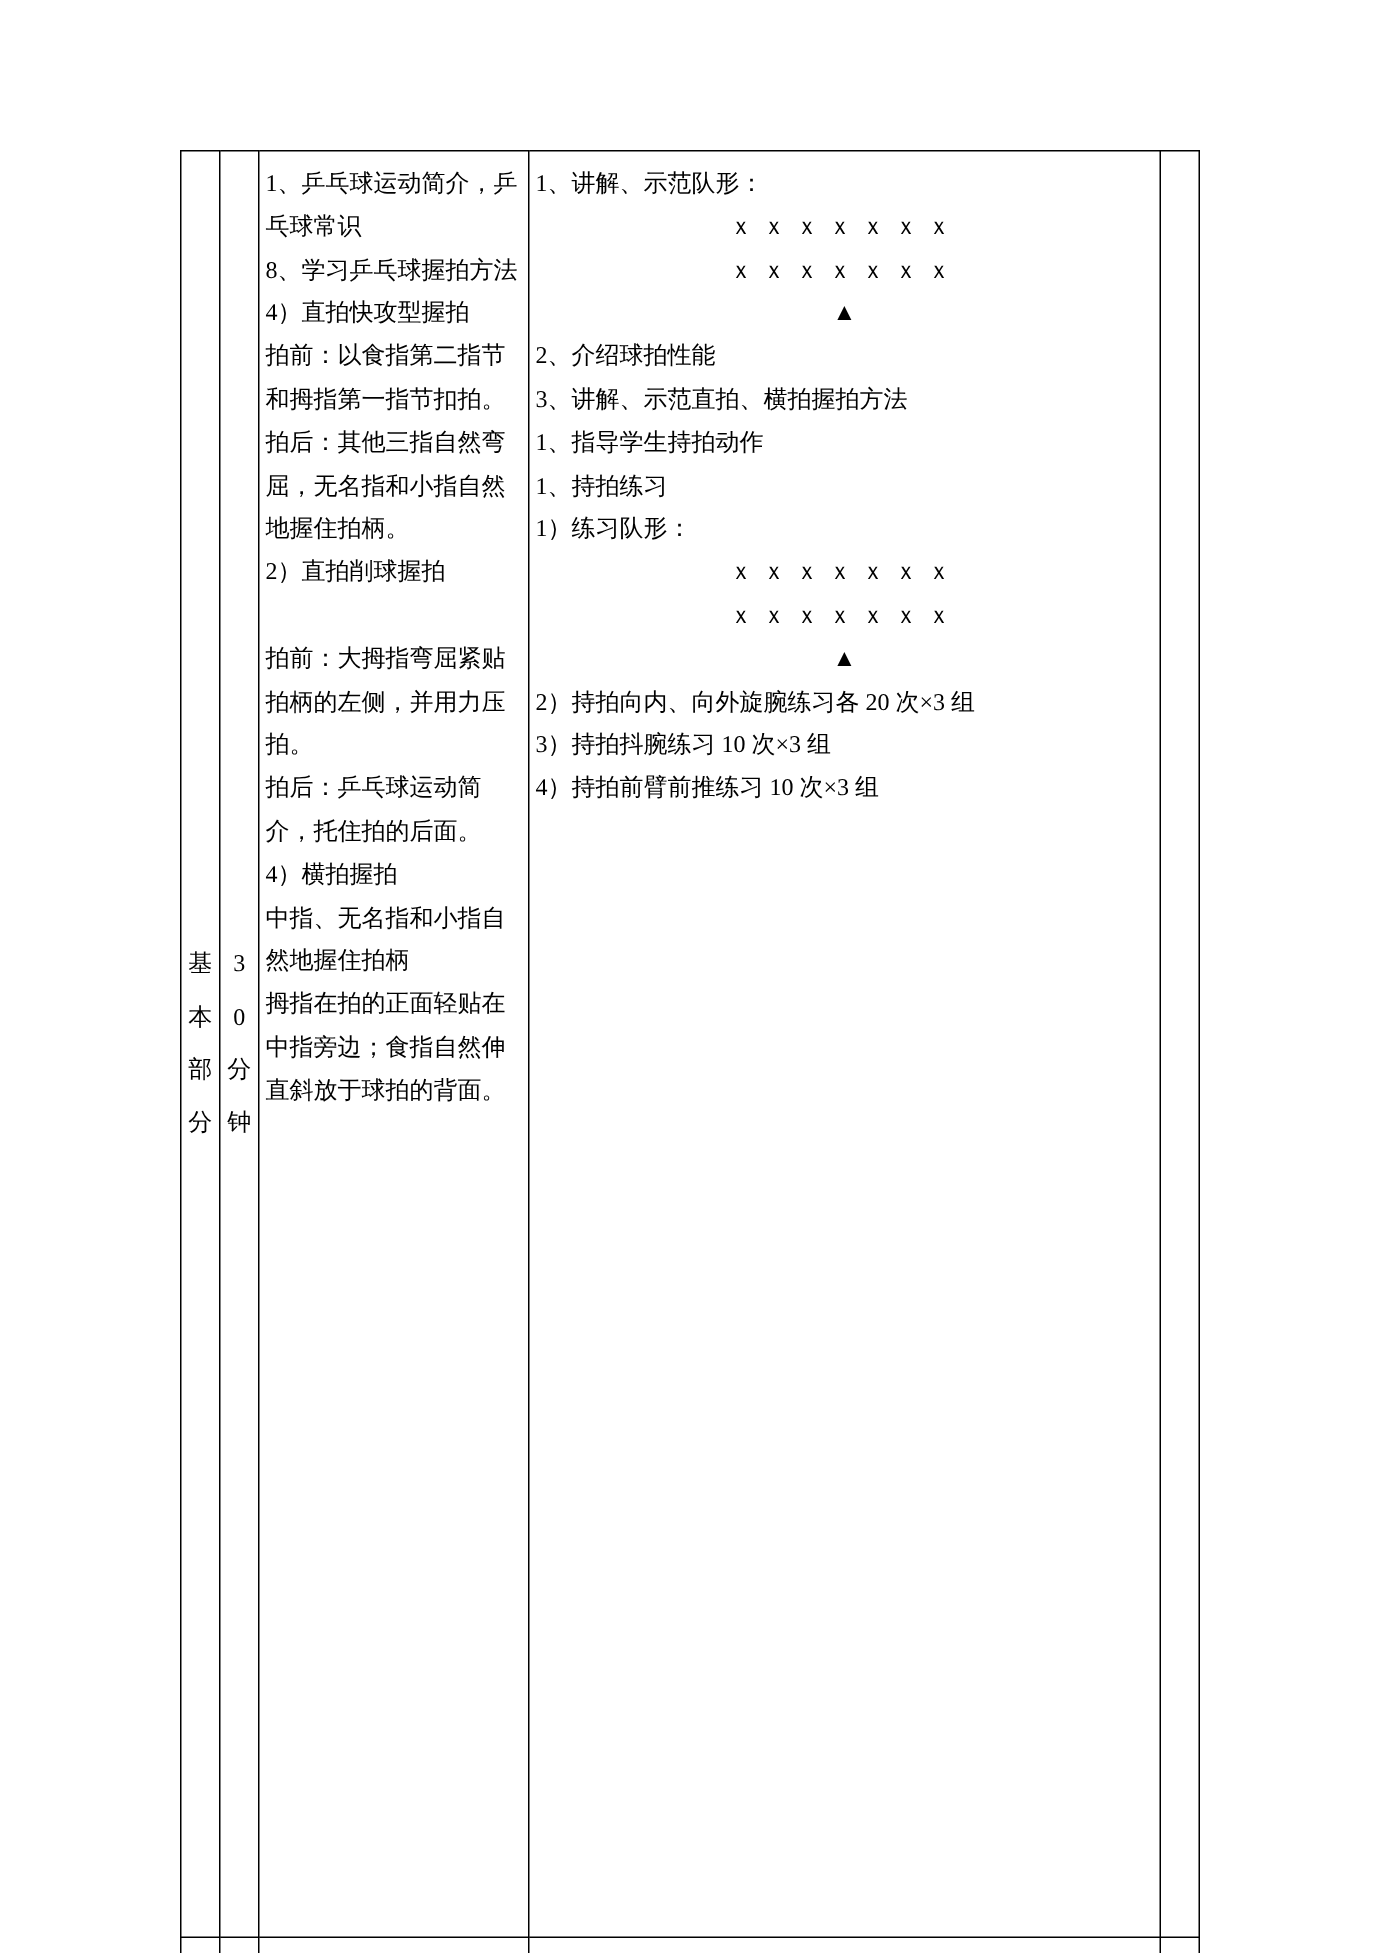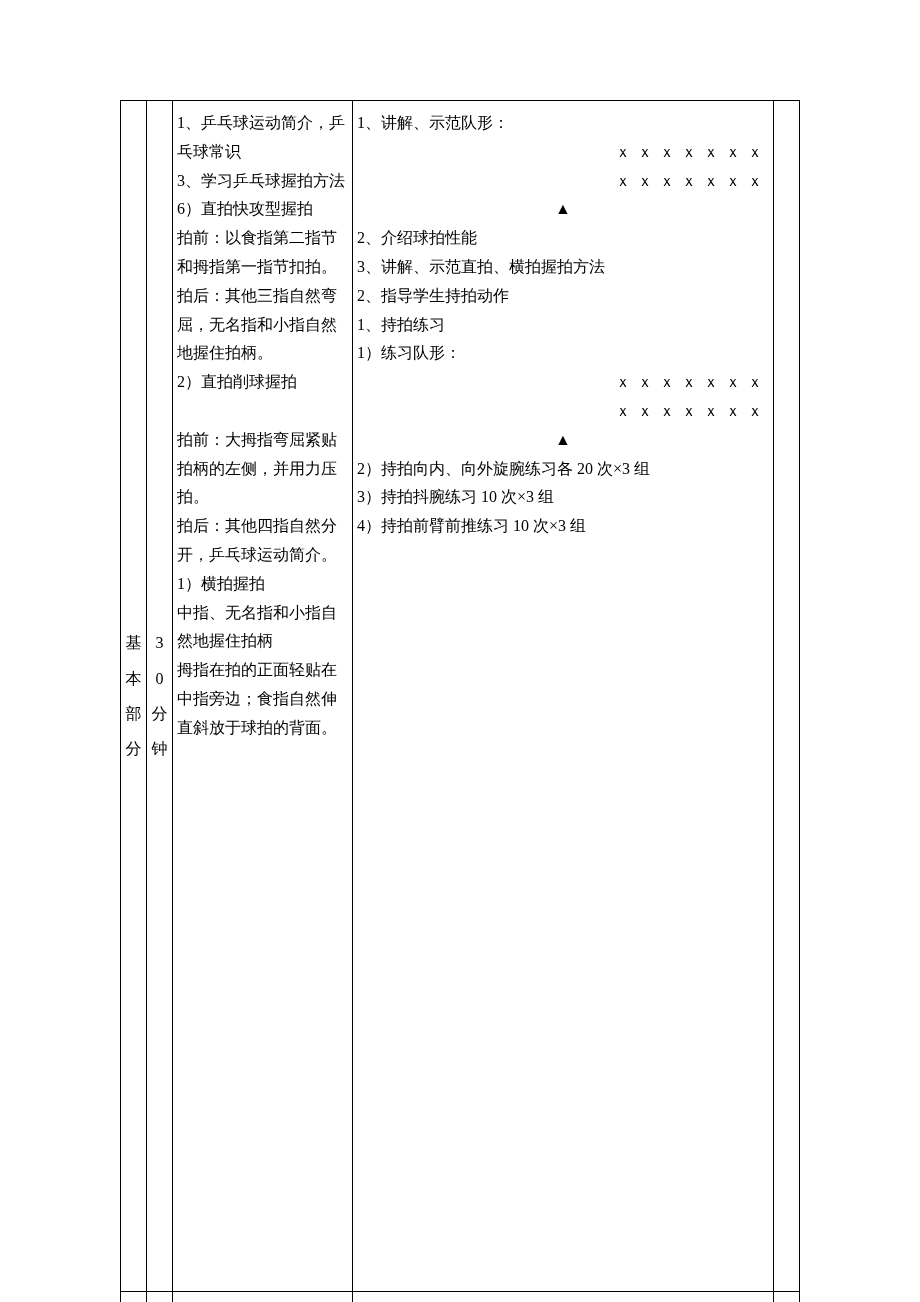--- a/index.html
+++ b/index.html
@@ -28,21 +28,21 @@
   .col-method { width: auto; }
   .col-note { width: 26px; }
   .vertical {
     text-align: center;
     vertical-align: middle;
     line-height: 2.2;
   }
   .vchar { display: block; }
   .content-cell { line-height: 1.8; }
   .method-cell { line-height: 1.8; }
-  .formation-line { text-align: right; letter-spacing: 6px; }
+  .formation-line { text-align: center; letter-spacing: 6px; }
   .formation-tri { text-align: center; }
   .header-cell { vertical-align: middle; }
   .spaced-header { letter-spacing: 12px; text-align: center; }
   .center { text-align: center; }
 </style>
 </head>
 <body>
 
 <table>
   <tbody>
@@ -54,41 +54,41 @@
       <span class="vchar">分</span>
     </td>
     <td class="col-time vertical">
       <span class="vchar">3</span>
       <span class="vchar">0</span>
       <span class="vchar">分</span>
       <span class="vchar">钟</span>
     </td>
     <td class="col-content content-cell">
       <div>1、乒乓球运动简介，乒乓球常识</div>
-      <div>3、学习乒乓球握拍方法</div>
-      <div>6）直拍快攻型握拍</div>
+      <div>8、学习乒乓球握拍方法</div>
+      <div>4）直拍快攻型握拍</div>
       <div>拍前：以食指第二指节和拇指第一指节扣拍。</div>
       <div>拍后：其他三指自然弯屈，无名指和小指自然地握住拍柄。</div>
       <div>2）直拍削球握拍</div>
       <div>&nbsp;</div>
       <div>拍前：大拇指弯屈紧贴拍柄的左侧，并用力压拍。</div>
-      <div>拍后：其他四指自然分开，乒乓球运动简介。</div>
-      <div>1）横拍握拍</div>
+      <div>拍后：乒乓球运动简介，托住拍的后面。</div>
+      <div>4）横拍握拍</div>
       <div>中指、无名指和小指自然地握住拍柄</div>
       <div>拇指在拍的正面轻贴在中指旁边；食指自然伸直斜放于球拍的背面。</div>
       <div style="height:540px"></div>
     </td>
     <td class="col-method method-cell">
       <div>1、讲解、示范队形：</div>
       <div class="formation-line">ｘｘｘｘｘｘｘ</div>
       <div class="formation-line">ｘｘｘｘｘｘｘ</div>
       <div class="formation-tri">▲</div>
       <div>2、介绍球拍性能</div>
       <div>3、讲解、示范直拍、横拍握拍方法</div>
-      <div>2、指导学生持拍动作</div>
+      <div>1、指导学生持拍动作</div>
       <div>1、持拍练习</div>
       <div>1）练习队形：</div>
       <div class="formation-line">ｘｘｘｘｘｘｘ</div>
       <div class="formation-line">ｘｘｘｘｘｘｘ</div>
       <div class="formation-tri">▲</div>
       <div>2）持拍向内、向外旋腕练习各 20 次×3 组</div>
       <div>3）持拍抖腕练习 10 次×3 组</div>
       <div>4）持拍前臂前推练习 10 次×3 组</div>
     </td>
     <td class="col-note"></td>

